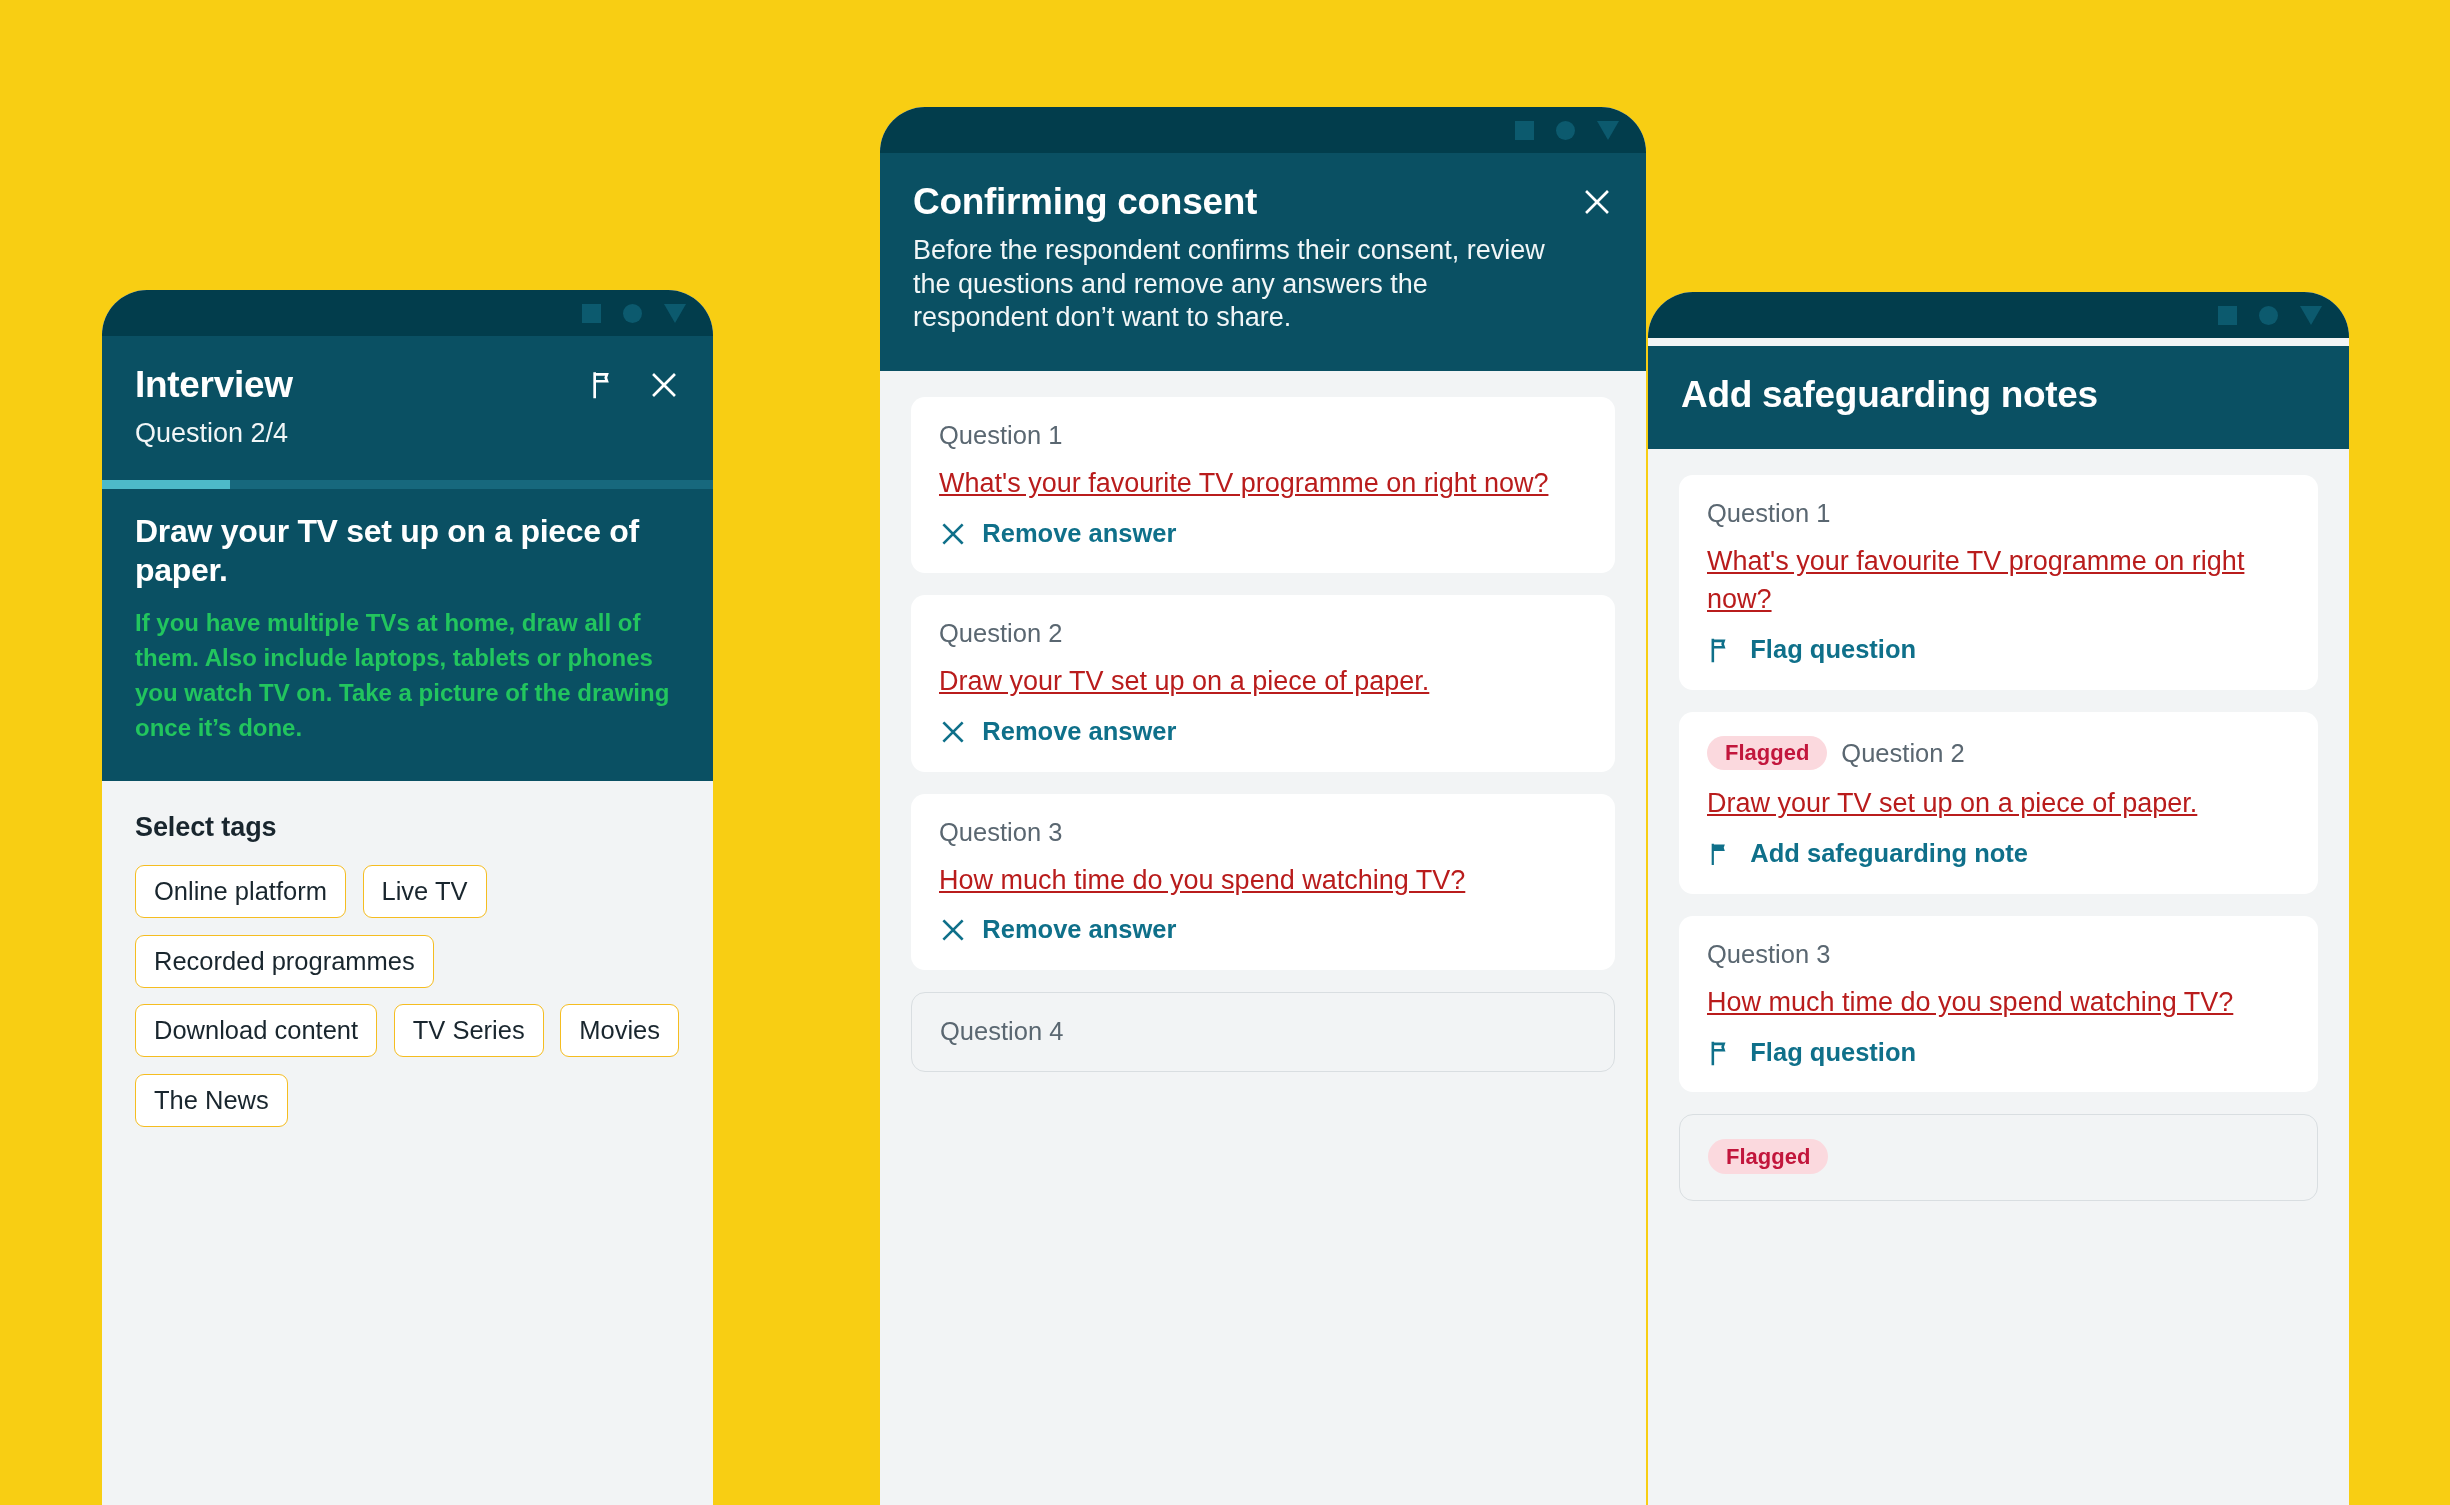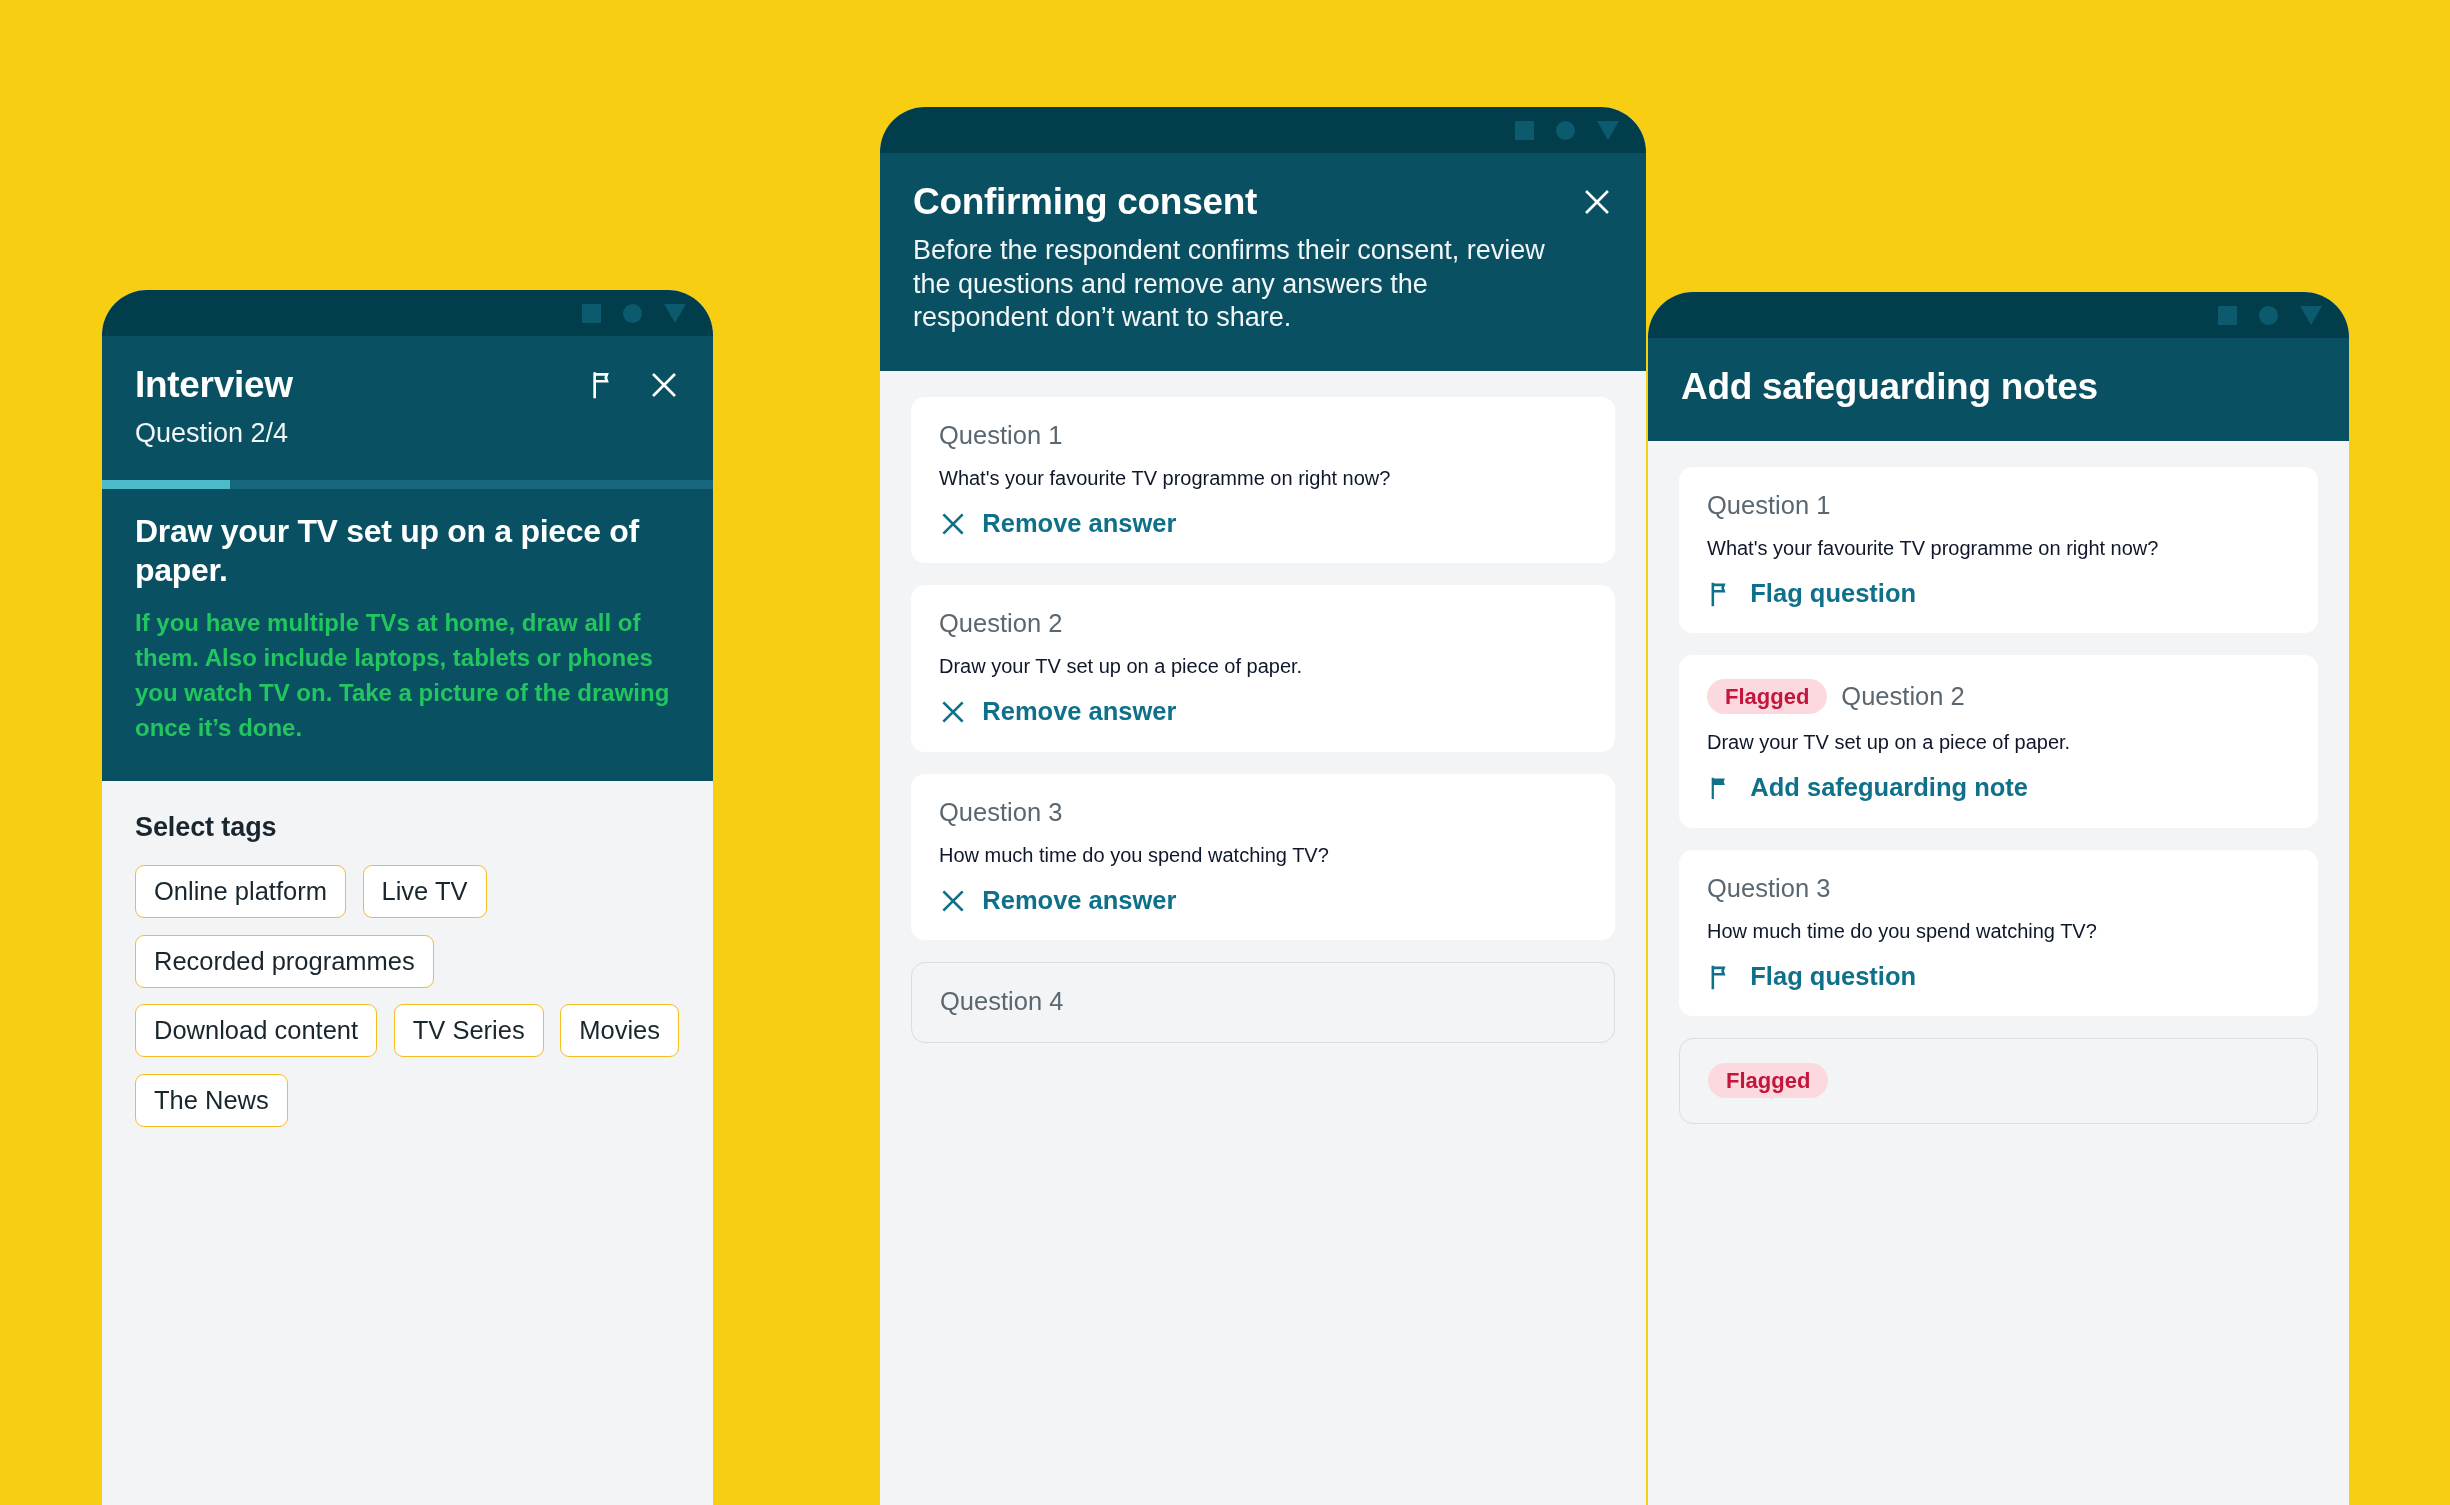--- a/index.html
+++ b/index.html
@@ -164,44 +164,45 @@
     background: #FBD9DE;
     color: #C2163C;
     font-size: 22px;
     font-weight: 700;
     border-radius: 637px;
     padding: 6.4px 18px;
     line-height: 1;
     white-space: nowrap;
   }
   .qcard-text {
-    font-size: 20px;
-    color: #0f172a;
+    font-size: 27px;
+    color: #b91c1c;
     line-height: 1.42;
     margin-top: 14px;
+    text-decoration: underline;
   }
   .qaction {
     display: flex;
     align-items: flex-end;
     gap: 15.3px;
     margin-top: 16.6px;
     color: #0F708A;
     font-size: 25.5px;
     font-weight: 700;
     cursor: pointer;
   }
   .qaction svg { flex: none; display: block; }
 
   
   #phone-left   { left: 102px;  top: 290px;  width: 611px; height: 1215px; }
   #phone-mid    { left: 880px; top: 107px;  width: 766px; height: 1399px; }
   #phone-right  { left: 1648px; top: 292px;  width: 701px; height: 1214px; }
 
   #phone-mid .header { padding-bottom: 36px; }
-  #phone-right .header { padding-bottom: 34px; }
+  #phone-right .header { padding-bottom: 34px; margin-top: 8px; }
 </style>
 </head>
 <body>
 
 <div class="phone" id="phone-left">
 
   <div class="status-bar">
     <div class="status-shape status-square"></div>
     <div class="status-shape status-circle"></div>
     <div class="status-shape status-tri"></div>

